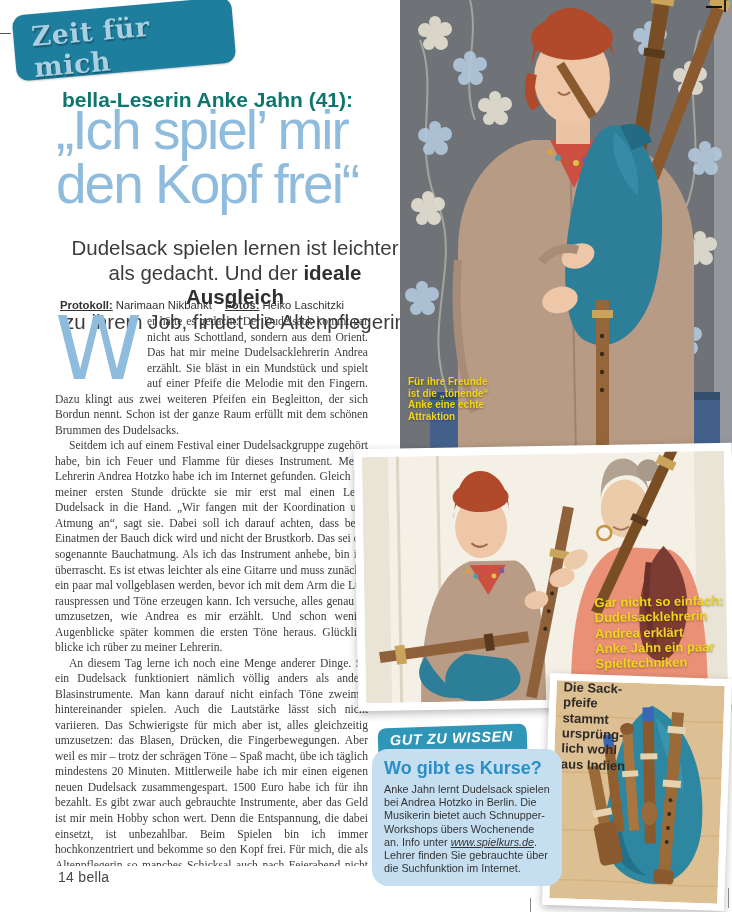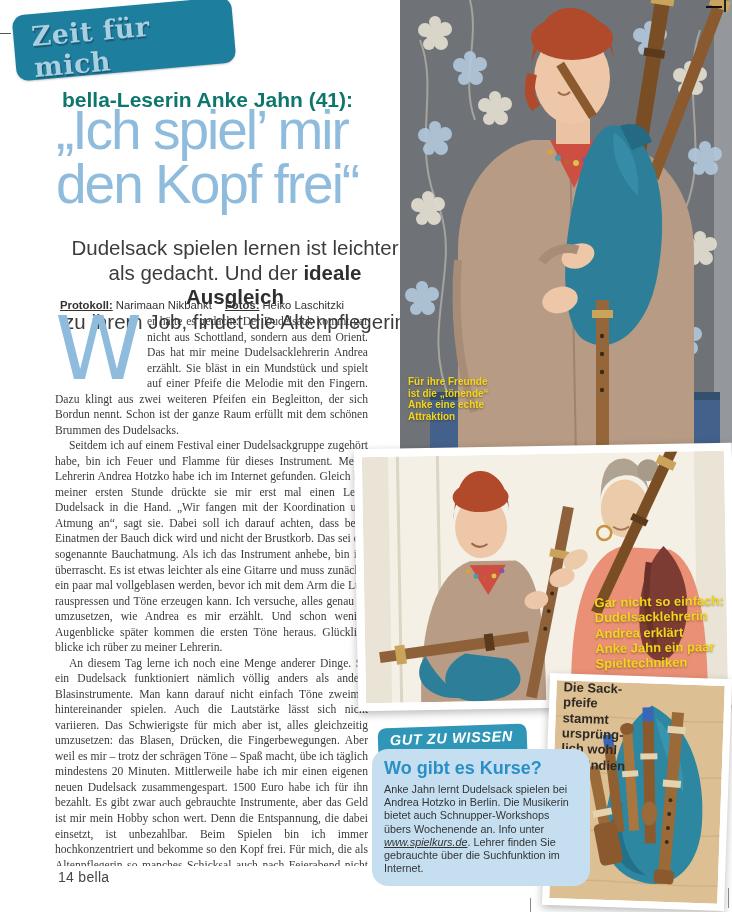--- a/index.html
+++ b/index.html
@@ -47,21 +47,21 @@
   .cap{position:absolute;font-weight:bold;white-space:pre-line;}
   .capY{color:#f2d51c;text-shadow:0 1px 2px rgba(40,30,0,.45);}
   .cap1{left:8px;top:376px;font-size:10px;line-height:1.16;}
   .cap2{left:238px;top:150px;font-size:13px;line-height:1.18;}
   .cap3{left:14px;top:6px;font-size:13px;line-height:1.18;color:#2e2a25;}
 
   
   .infotab{position:absolute;left:378px;top:726px;z-index:4;background:#2f96b8;color:#fff;
            font-weight:bold;font-style:italic;font-size:14.5px;letter-spacing:.6px;
            padding:4px 14px 10px 12px;border-radius:8px 8px 2px 2px;transform:rotate(-2deg);}
-  .infobox{position:absolute;left:372px;top:749px;z-index:5;width:218px;box-sizing:border-box;
+  .infobox{position:absolute;left:372px;top:749px;z-index:5;width:190px;box-sizing:border-box;
            background:#c6dff0;border-radius:16px;padding:9px 12px 11px;}
   .infobox h3{margin:0 0 4px;font-size:18px;color:#2a8fc6;}
   .infobox p{margin:0;font-size:10.8px;line-height:1.22;color:#333;}
   .weblink{font-style:italic;text-decoration:underline;}
 
   
   .mark{position:absolute;background:#555;}
   .mk1{left:0;top:33px;width:11px;height:1px;}
   .mk2{left:706px;top:6px;width:16px;height:2px;background:#111;}
   .mk3{left:724px;top:0;width:2px;height:12px;background:#222;}

